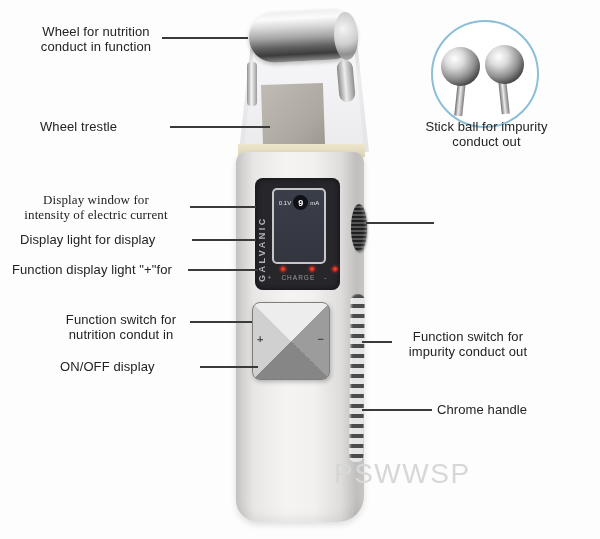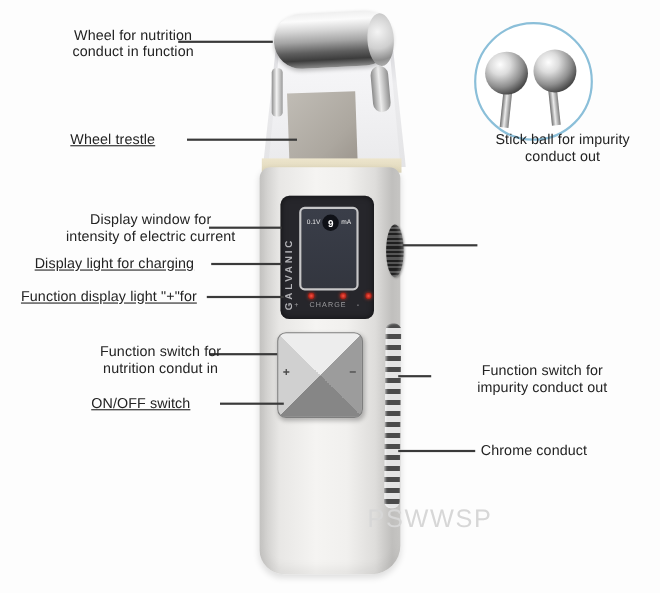--- a/index.html
+++ b/index.html
@@ -7,22 +7,22 @@
     position:relative;width:600px;height:539px;overflow:hidden;
     background:#fdfdfd;
     font-family:"Liberation Sans", sans-serif;
     color:#1c1c1c;
   }
   
   .callout{
     position:absolute;font-size:13px;line-height:1.18;color:#232323;
     white-space:pre-line;letter-spacing:.1px;
   }
-  .c-center{text-align:center;margin-left:25px;}
-  .c-right{text-align:center;text-decoration:underline;}
+  .c-center{text-align:center;}
+  .c-right{text-align:left;}
   .leader{position:absolute;height:2px;background:#3a3a3a;}
   
   .body{
     position:absolute;left:236px;top:152px;width:128px;height:370px;
     border-radius:10px 10px 26px 22px;
     background:linear-gradient(90deg,#c7c6c4 0%,#e8e7e5 14%,#f5f4f2 40%,#f1f0ee 62%,#dedddb 82%,#c0bfbd 94%,#cbcac8 100%);
     box-shadow:0 3px 6px rgba(0,0,0,.12), inset 0 -6px 10px rgba(0,0,0,.05);
   }
   
   .trestle{
@@ -133,21 +133,21 @@
   }
   .ball{
     position:absolute;width:39px;height:39px;border-radius:50%;
     background:radial-gradient(circle at 35% 30%,#fefefe 0%,#dcdcdc 25%,#8f8f8f 55%,#474747 76%,#9e9e9e 92%,#c4c4c4 100%);
   }
   .stem{
     position:absolute;width:8px;height:34px;
     background:linear-gradient(90deg,#6e6e6e,#ebebeb 45%,#7c7c7c);
   }
   .watermark{
-    position:absolute;left:334px;top:458px;font-size:23px;color:#d7d7d7;
+    position:absolute;left:334px;top:458px;font-size:28px;color:#d7d7d7;
     letter-spacing:1.5px;
   }
 </style>
 </head>
 <body>
 
 <div id="canvas">
 
   <div class="trestle"></div>
   <div class="trestle-inner"></div>
@@ -203,27 +203,27 @@
   <div class="leader" style="left:188px;top:269px;width:70px;"></div>
   <div class="leader" style="left:190px;top:321px;width:62px;"></div>
   <div class="leader" style="left:200px;top:366px;width:58px;"></div>
   <div class="leader" style="left:366px;top:222px;width:68px;"></div>
   <div class="leader" style="left:362px;top:341px;width:30px;"></div>
   <div class="leader" style="left:362px;top:409px;width:70px;"></div>
 
   <div class="callout c-center" style="left:30px;top:24px;width:132px;">Wheel for nutrition
 conduct in function</div>
   <div class="callout c-right" style="left:40px;top:119px;width:125px;">Wheel trestle</div>
-  <div class="callout c-center" style="left:28px;top:192px;width:168px;">Display window for
+  <div class="callout c-center" style="left:12px;top:192px;width:168px;font-family:Liberation Serif, serif;">Display window for
 intensity of electric current</div>
-  <div class="callout c-right" style="left:20px;top:232px;width:168px;">Display light for charging</div>
+  <div class="callout c-right" style="left:20px;top:232px;width:168px;">Display light for display</div>
   <div class="callout c-right" style="left:12px;top:262px;width:174px;">Function display light "+"for</div>
   <div class="callout c-center" style="left:55px;top:312px;width:132px;">Function switch for
 nutrition condut in</div>
-  <div class="callout c-right" style="left:60px;top:359px;width:136px;">ON/OFF switch</div>
+  <div class="callout c-right" style="left:60px;top:359px;width:136px;">ON/OFF display</div>
 
   <div class="callout c-center" style="left:404px;top:119px;width:165px;">Stick ball for impurity
 conduct out</div>
   <div class="callout c-center" style="left:388px;top:329px;width:160px;">Function switch for
 impurity conduct out</div>
-  <div class="callout" style="left:437px;top:402px;width:120px;">Chrome conduct</div>
+  <div class="callout" style="left:437px;top:402px;width:120px;">Chrome handle</div>
 
 </div>
 
 </body></html>

